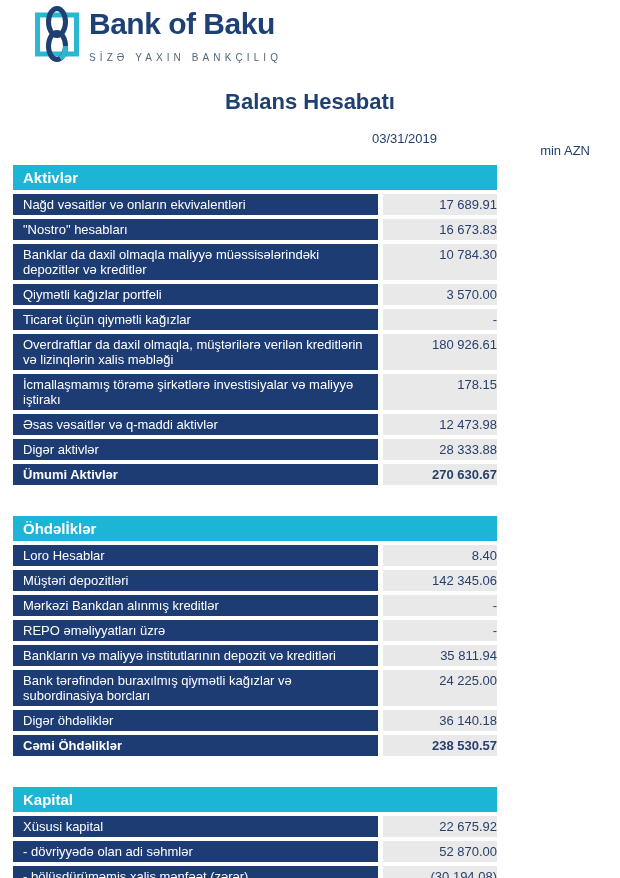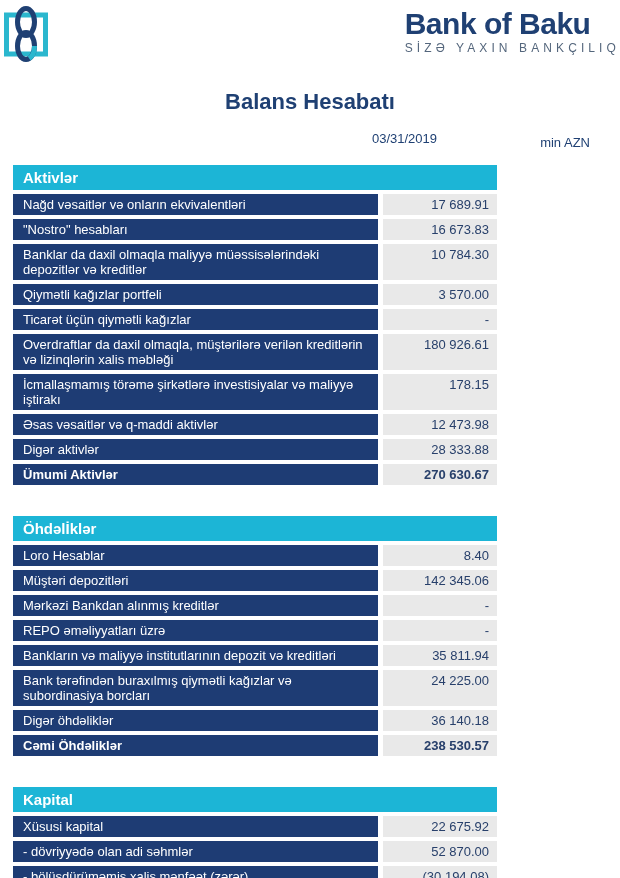--- a/index.html
+++ b/index.html
@@ -3,56 +3,56 @@
 <meta charset="utf-8">
 <style>
   * { margin:0; padding:0; box-sizing:border-box; }
   html,body { background:#ffffff; }
   body { font-family:"Liberation Sans", "DejaVu Sans", sans-serif; }
   .page {
     position:relative; width:620px; height:878px;
     background:#ffffff; overflow:hidden;
   }
   
-  .brand { display:flex; align-items:flex-start; padding:5px 0 0 3px; height:62px;justify-content:space-between; }
+  .brand { display:flex; align-items:flex-start; padding:5px 0 0 34px; height:62px; }
   .brand-icon { width:46px; height:58px; flex:0 0 auto; }
   .brand-text { margin-left:9px; padding-top:3px; }
   .brand-name {
     font-size:30px; font-weight:bold; letter-spacing:-0.5px;
     color:#1F4073; line-height:32px;
   }
   .brand-tagline {
-    margin-top:3px; font-size:12px; letter-spacing:4.1px;
+    margin-top:13px; font-size:10px; letter-spacing:4.1px;
     color:#54667C; line-height:10px;
   }
   
   .title {
     margin-top:27px; text-align:center;
     font-size:22px; font-weight:bold; color:#1F4073; line-height:26px;
   }
   .meta { position:relative; height:15px; margin-top:16px; font-size:13px; color:#1F4073; }
   .meta .date { position:absolute; right:183px; top:0; }
-  .meta .unit { position:absolute; right:30px;  top:4px; }
+  .meta .unit { position:absolute; right:30px;  top:12px; }
   
   .tbl { margin:19px 10px 0 13px; width:484px; }
   .tbl + .tbl { margin-top:31px; }
   .sec-head {
     background:#1CB5D6; color:#ffffff;
     font-size:15px; font-weight:bold; line-height:17px;
     padding:4px 10px;
   }
   .row { display:flex; gap:5px; margin-top:4px; }
   .cell-label {
     flex:1 1 auto; background:#1E3C74; color:#ffffff;
     font-size:13px; line-height:15px; padding:3px 10px;
     display:flex; align-items:center; min-height:21px;
   }
   .cell-value {
     flex:0 0 114px; width:114px; background:#E9E9E9; color:#28406B;
-    font-size:13px; line-height:15px; padding:3px 8px;
+    font-size:13px; line-height:15px; padding:3px 0;
     text-align:right; min-height:21px;
   }
   .row.total .cell-label, .row.total .cell-value { font-weight:bold; }
 </style>
 </head>
 <body>
 
 <div class="page">
 
   <header class="brand">

